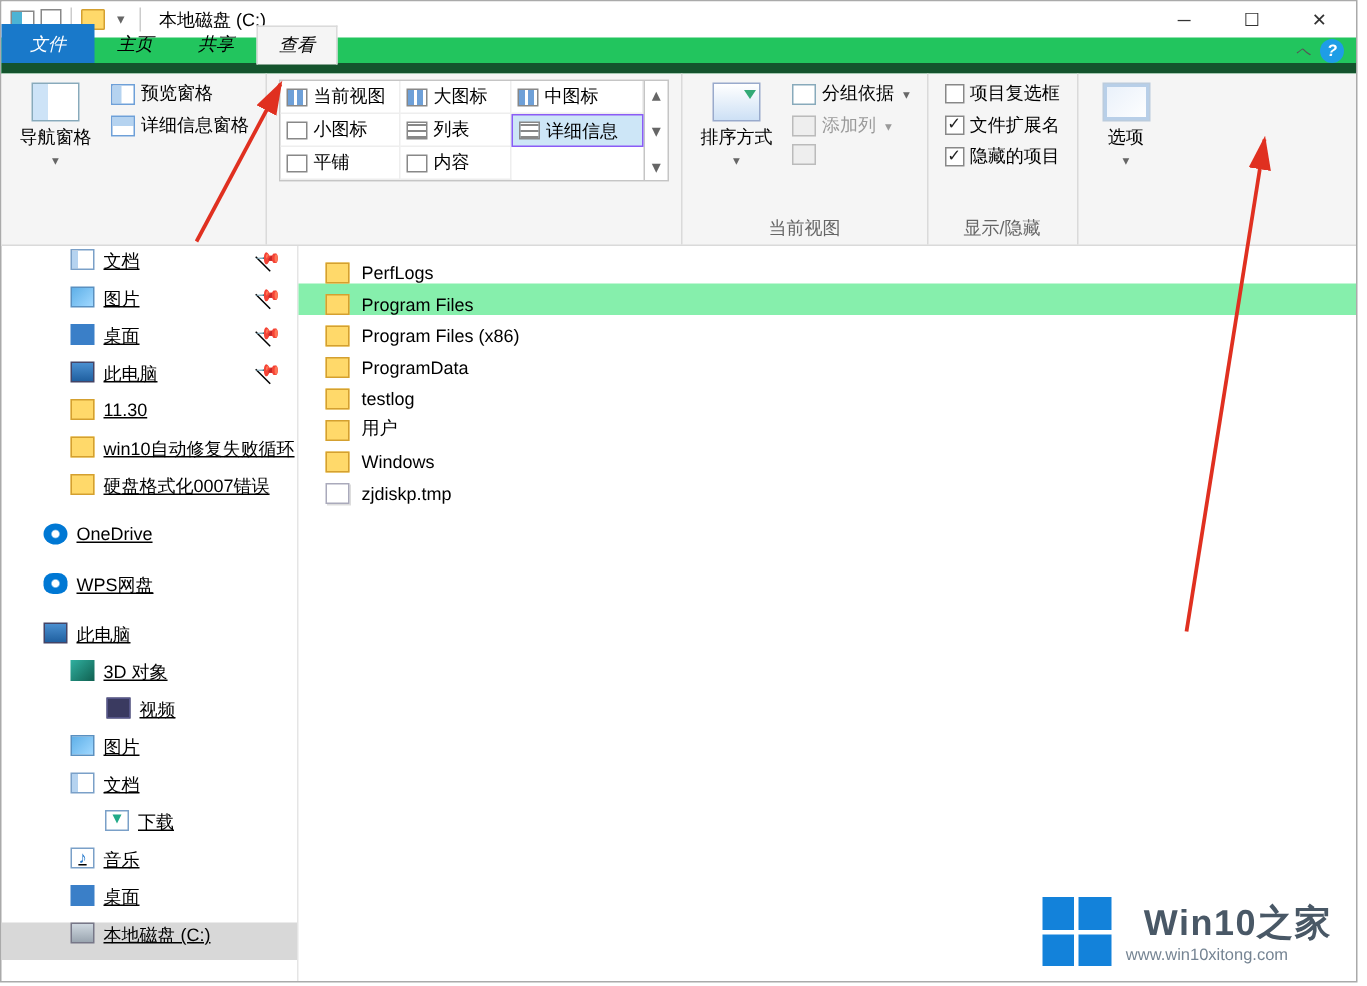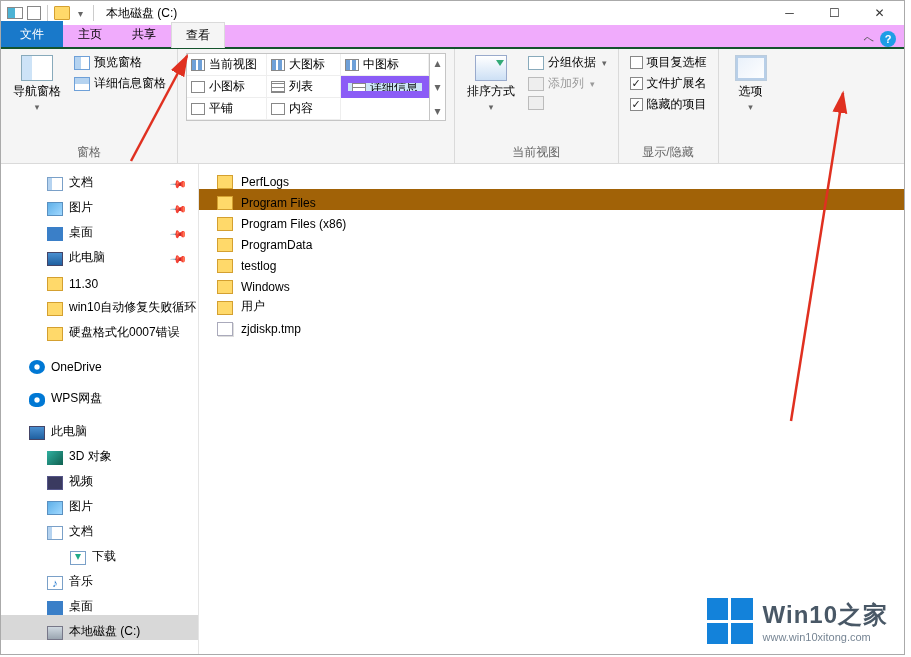--- a/index.html
+++ b/index.html
@@ -12,21 +12,21 @@
 .titlebar .sys-icon { width: 16px; height: 12px; background: linear-gradient(90deg,#4cb3d4 50%,#fff 50%); border:1px solid #888;}
 .titlebar .mini-icon { width: 14px; height: 14px; display:inline-block; }
 .titlebar .sep { width:1px; height:16px; background:#ccc; margin:0 2px;}
 .titlebar .folder-icon { width:16px; height:14px; background:#ffd96a; border:1px solid #d4a030; border-radius:1px;}
 .titlebar .dd { font-size:10px; color:#666; padding:0 4px;}
 .titlebar .title { padding-left: 6px; color:#000; }
 .winctrl { margin-left:auto; display:flex; }
 .winctrl div { width:45px; height:24px; display:flex; align-items:center; justify-content:center; color:#333;}
 
 
-.tabs { height: 24px; display:flex; align-items:flex-end; background:#f0abfc; border-bottom:2px solid #14532d;}
+.tabs { height: 24px; display:flex; align-items:flex-end; background:#22c55e; border-bottom:7px solid #14532d;font-style:italic;}
 .tab { padding: 4px 14px; color:#000; border:1px solid transparent; border-bottom:none; cursor:default;}
 .tab.file { background:#1979ca; color:#fff; padding:4px 18px;}
 .tab.active { background:#f5f5f5; border-color:#dadada; position:relative; top:1px;}
 .tabs .right { margin-left:auto; display:flex; align-items:center; padding-right:8px; gap:6px;}
 .help-icon { width:16px; height:16px; border-radius:50%; background:#1e9de6; color:#fff; display:flex; align-items:center; justify-content:center; font-weight:bold; font-size:11px;}
 .chev { color:#555; font-size:10px;}
 
 
 .ribbon { height: 115px; background:#f5f5f5; border-bottom:1px solid #dadada; display:flex; }
 .rgroup { border-right:1px solid #dadada; padding:4px 8px 2px 8px; display:flex; flex-direction:column; justify-content:space-between;}
@@ -34,70 +34,70 @@
 .rgroup .label { text-align:center; color:#666; font-size:12px; padding-top:2px;}
 .vbtn { display:flex; flex-direction:column; align-items:center; padding:2px 4px; min-width:48px; text-align:center; gap:2px;}
 .vbtn .bicon { width:32px; height:26px; }
 .smallstack { display:flex; flex-direction:column; gap:2px; }
 .smallstack .srow { display:flex; align-items:center; gap:4px; padding:1px 3px; white-space:nowrap;}
 .si { width:16px; height:14px; display:inline-block; }
 .si.pane { background:#fff; border:1px solid #6ea0d8; box-shadow:inset 6px 0 0 #b5d3f0;}
 .si.pane2 { background:#fff; border:1px solid #6ea0d8; box-shadow:inset 0 6px 0 #b5d3f0;}
 .layout-grid { display:grid; grid-template-columns: repeat(3, 86px); grid-template-rows: repeat(3, 22px); border:1px solid #c5c5c5; background:#fff;}
 .layout-grid .cell { display:flex; align-items:center; gap:4px; padding:0 4px; border-right:1px solid #eee; border-bottom:1px solid #eee; white-space:nowrap; overflow:hidden;}
-.layout-grid .cell.sel { background:#cde6f7; border:7px solid #8b5cf6;}
+.layout-grid .cell.sel { background:#cde6f7; border:1px solid #8b5cf6;}
 .li { width:14px; height:12px; display:inline-block; border:1px solid #888;}
 .li.big { background:repeating-linear-gradient(90deg,#6ea0d8 0 4px,#fff 4px 6px);}
 .li.list { background:repeating-linear-gradient(0deg,#888 0 1px,#fff 1px 4px);}
 .layout-grid .scroll { grid-row:1/4; grid-column:4; width:16px; border-left:1px solid #c5c5c5; display:flex; flex-direction:column; justify-content:space-between; align-items:center; font-size:9px; color:#666; padding:2px 0;}
 .sortbtn .bicon { background:linear-gradient(180deg,#fff,#cde0f5); border:1px solid #9ac; position:relative;}
 .sortbtn .bicon:after{content:"";position:absolute;right:2px;top:4px;width:0;height:0;border-left:4px solid transparent;border-right:4px solid transparent;border-top:6px solid #3a7;}
 .cv-stack .srow { color:#000; }
 .cv-stack .srow.disabled { color:#9a9a9a;}
 .ck { width:13px; height:13px; border:1px solid #888; display:inline-block; background:#fff;}
 .ck.checked:after { content:"✓"; font-size:11px; line-height:11px; display:block; text-align:center; color:#222;}
 .hidebtn .bicon, .selbtn .bicon, .optbtn .bicon { background:#fff; border:1px solid #bcd;}
 .optbtn .bicon { background:linear-gradient(135deg,#e8f0fa,#fff); box-shadow: inset 2px 2px 0 #b8cfe8, inset -2px -2px 0 #b8cfe8;}
 
 
 .content { display:flex; height: calc(100% - 24px - 24px - 115px); }
 .tree { width: 198px; border-right:1px solid #e5e5e5; overflow:hidden; padding-top:2px;}
-.tnode { display:flex; align-items:flex-end; gap:6px; height:25px; padding-left:30px; white-space:nowrap;}
+.tnode { display:flex; align-items:flex-start; gap:6px; height:25px; padding-left:30px; white-space:nowrap;text-decoration:underline;}
 .tnode.lv2 { padding-left:46px;}
 .tnode.sel { background:#d8d8d8;}
 .tnode .ticon { width:16px; height:14px; display:inline-block;}
 .ic-doc { background:#fff; border:1px solid #7aa0c8; box-shadow:inset 4px 0 0 #b5d3f0;}
 .ic-pic { background:linear-gradient(135deg,#5fb0e8,#a0d8ff); border:1px solid #5a90c0;}
 .ic-desk { background:#3a7fc8;}
 .ic-pc { background:linear-gradient(180deg,#4a8fd0,#2060a0); border:1px solid #446;}
 .ic-fold { background:#ffd96a; border:1px solid #d4a030;}
 .ic-od { background:radial-gradient(circle,#fff 20%,#0078d4 30%); border-radius:50%;}
 .ic-wps { background:radial-gradient(circle,#fff 20%,#0078d4 30%); border-radius:40%;}
 .ic-3d { background:linear-gradient(135deg,#30b0a0,#106050);}
 .ic-vid { background:#3a3a60; border:1px solid #558;}
 .ic-dl { background:#fff; border:1px solid #7aa0c8; position:relative;}
 .ic-dl:after{content:"";position:absolute;left:4px;top:2px;width:0;height:0;border-left:3px solid transparent;border-right:3px solid transparent;border-top:6px solid #2a8;}
 .ic-mus { background:#fff; border:1px solid #7aa0c8; color:#27c; font-size:11px; line-height:12px; text-align:center;}
 .ic-disk { background:linear-gradient(180deg,#cfd8e0,#9aa5b0); border:1px solid #778;}
 .pin { margin-left:auto; margin-right:12px; color:#888; font-size:11px; transform:rotate(45deg);}
 
 .files { flex:1; padding:4px 0;}
 .frow { display:flex; align-items:flex-end; gap:8px; height:21px; padding-left:18px;}
-.frow.sel { background:#a16207;}
+.frow.sel { background:#86efac;}
 .frow .ficon { width:16px; height:14px;}
 .ic-file { background:#fff; border:1px solid #aab; box-shadow:1px 1px 0 #ddd;}
 
 
 .arrow { position:absolute; pointer-events:none; }
 
 
 .wm { position:absolute; right:16px; bottom:10px; display:flex; align-items:center; gap:10px; opacity:0.92;}
 .wm .wlogo { width:46px; height:46px; display:grid; grid-template-columns:1fr 1fr; grid-template-rows:1fr 1fr; gap:3px;}
 .wm .wlogo div { background:#0078d7;}
-.wm .wt1 { font-size:24px; font-weight:600; color:#3a4a5a; letter-spacing:1px;}
+.wm .wt1 { font-size:24px; font-weight:600; color:#3a4a5a; letter-spacing:1px;margin-left:12px;}
 .wm .wt2 { font-size:11px; color:#6a7a8a;}
 </style>
 </head>
 <body>
 
 <div class="window">
 
   <div class="titlebar">
     <div class="qat">
       <span class="sys-icon"></span>
@@ -139,21 +139,20 @@
           <div class="srow">
               <span class="si pane"></span>
               <span>预览窗格</span>
             </div>
           <div class="srow">
               <span class="si pane2"></span>
               <span>详细信息窗格</span>
             </div>
         </div>
       </div>
-      <div class="label">窗格</div>
     </div>
 
     <div class="rgroup">
       <div class="body">
         <div class="layout-grid" style="grid-template-columns:80px 74px 88px 16px;">
           <div class="cell">
               <span class="li big"></span>
               <span>当前视图</span>
             </div>
           <div class="cell">
@@ -298,21 +297,21 @@
         </div>
         <div style="height: 8px;"></div>
         <div class="tnode" style="padding-left: 28px;">
           <span class="ticon ic-pc"></span>
           <span>此电脑</span>
         </div>
         <div class="tnode lv2" style="padding-left: 46px;">
           <span class="ticon ic-3d"></span>
           <span>3D 对象</span>
         </div>
-        <div class="tnode lv2" style="padding-left: 46px;">
+        <div class="tnode lv2" style="padding-left: 70px;">
           <span class="ticon ic-vid"></span>
           <span>视频</span>
         </div>
         <div class="tnode lv2" style="padding-left: 46px;">
           <span class="ticon ic-pic"></span>
           <span>图片</span>
         </div>
         <div class="tnode lv2" style="padding-left: 46px;">
           <span class="ticon ic-doc"></span>
           <span>文档</span>
@@ -350,25 +349,25 @@
         <div class="frow">
           <span class="ficon ticon ic-fold"></span>
           <span>ProgramData</span>
         </div>
         <div class="frow">
           <span class="ficon ticon ic-fold"></span>
           <span>testlog</span>
         </div>
         <div class="frow">
           <span class="ficon ticon ic-fold"></span>
+          <span>用户</span>
+        </div>
+        <div class="frow">
+          <span class="ficon ticon ic-fold"></span>
           <span>Windows</span>
-        </div>
-        <div class="frow">
-          <span class="ficon ticon ic-fold"></span>
-          <span>用户</span>
         </div>
         <div class="frow">
           <span class="ficon ticon ic-file"></span>
           <span>zjdiskp.tmp</span>
         </div>
       </div>
   </div>
 
   <svg class="arrow" style="left:0;top:0" width="905" height="655">
     <defs>

